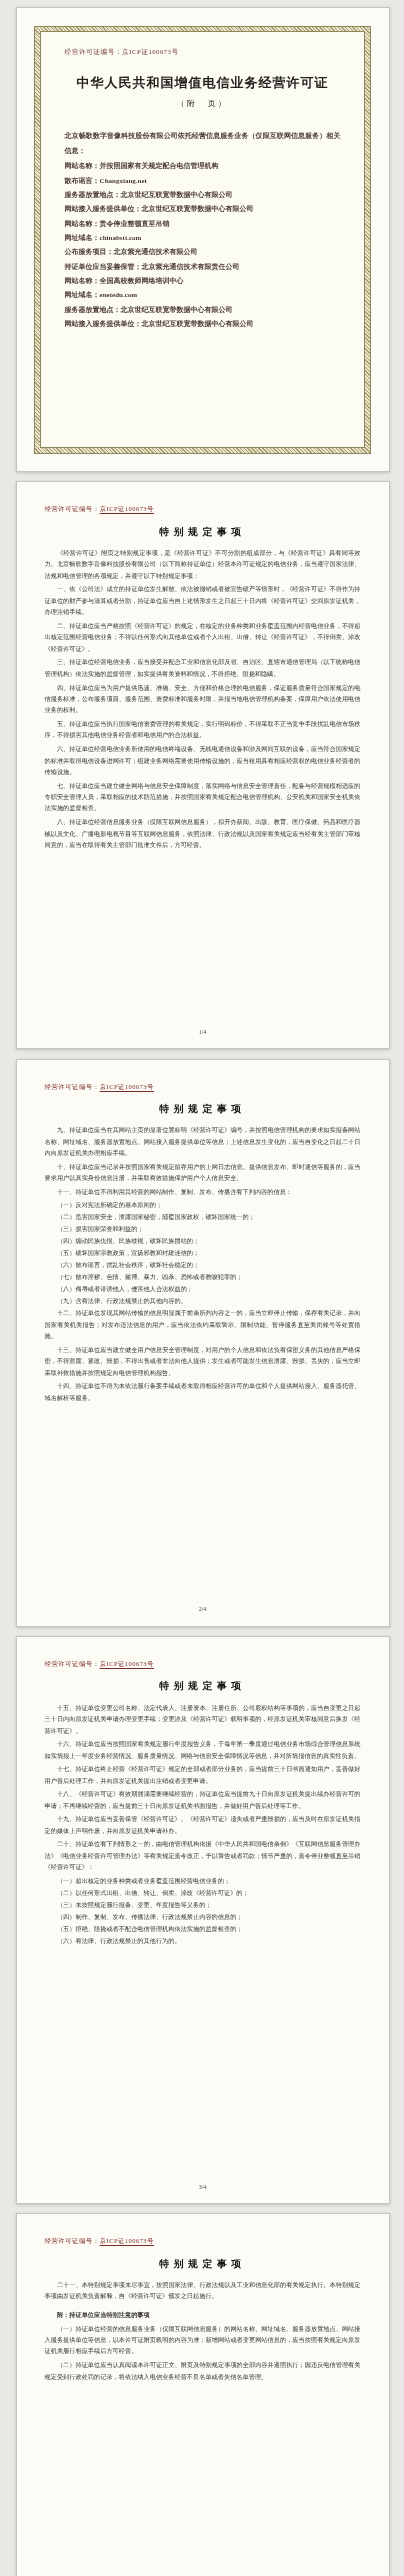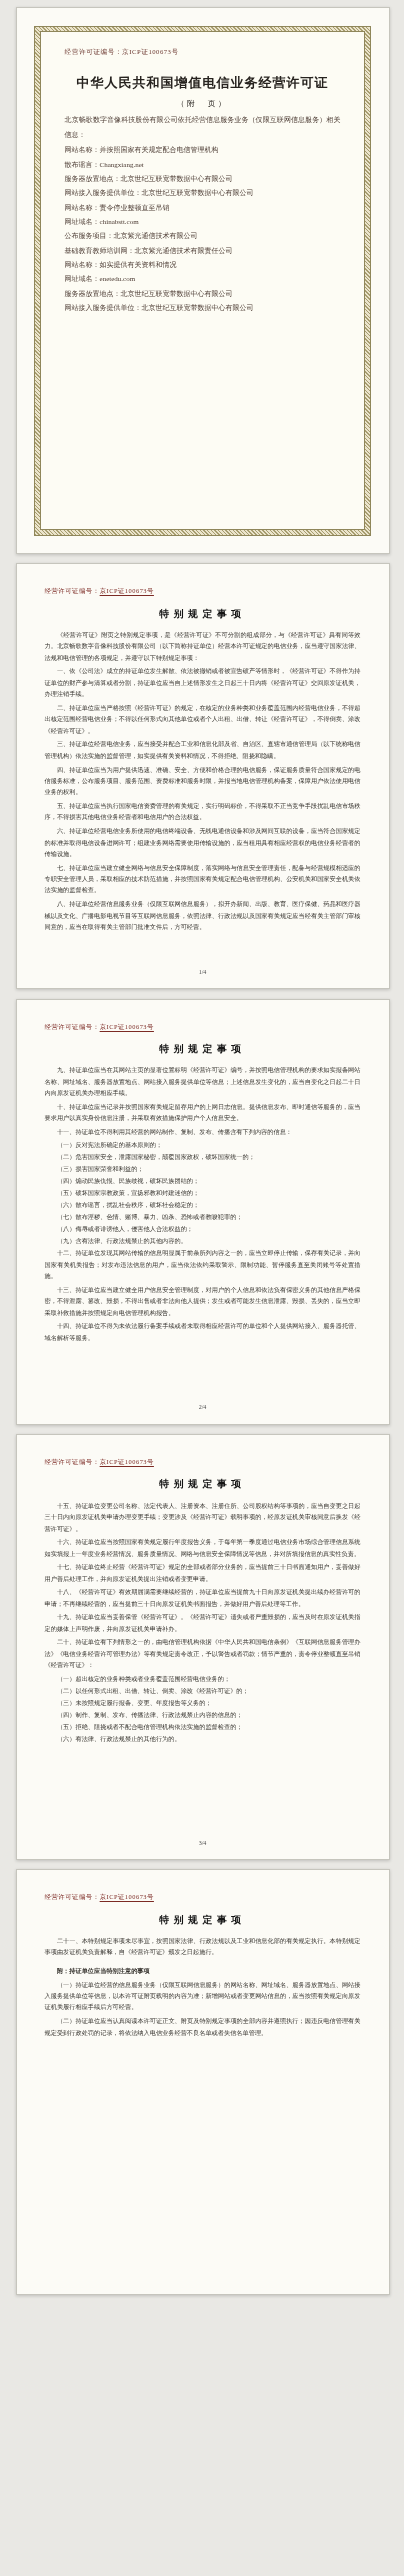--- a/index.html
+++ b/index.html
@@ -17,21 +17,21 @@
     width: 374px;
     margin: 0 auto 9.3px;
     background: #fcfbf6;
     border: 0.5px solid #c6c5bd;
     box-shadow: 0 1px 3.1px rgba(0,0,0,0.18);
     box-sizing: border-box;
     position: relative;
   }
 
   
-  .cert-page { height: 547px; padding: 17.5px; }
+  .cert-page { height: 465px; padding: 17.5px; }
   .cert-band {
     height: 100%;
     box-sizing: border-box;
     border: 0.5px solid #8f865a;
     padding: 4.6px;
     background: repeating-linear-gradient(45deg, #a79d6f 0 1px, #ebe4cc 1px 2.6px);
   }
   .cert-inner {
     height: 100%;
     box-sizing: border-box;
@@ -50,30 +50,31 @@
   }
   .cert-subtitle {
     text-align: center;
     font-size: 7.7px;
     margin-top: 7.2px;
     letter-spacing: 2.6px;
     color: #27231f;
     font-weight: normal;
   }
   .cert-body {
-    margin-top: 4px;
+    margin-top: 20px;
     font-size: 7px;
     line-height: 2.05;
     color: #4c3b33;
+    font-weight: bold;
   }
   .cert-intro { margin: 0 0 1px; text-align: justify; }
   .cert-fields .line { white-space: normal; }
 
   
-  .prov-page { height: 426px; padding: 23px 28px 33px; }
+  .prov-page { height: 568px; padding: 23px 28px 33px; }
   .prov-header { font-size: 6.4px; color: #7c2a24; letter-spacing: 0.5px; }
   .prov-header .lic-num { text-decoration: underline; text-underline-offset: 1.5px; }
   .prov-title {
     text-align: center;
     font-size: 9.8px;
     font-weight: bold;
     letter-spacing: 4.6px;
     color: #141414;
     margin: 11.3px 0 8.2px;
   }
@@ -112,22 +113,22 @@
         <div class="cert-body">
           <p class="cert-intro">北京畅歌数字音像科技股份有限公司依托经营信息服务业务（仅限互联网信息服务）相关信息：</p>
           <div class="cert-fields">
               <div class="line">网站名称：并按照国家有关规定配合电信管理机构</div>
               <div class="line">散布谣言：Changxiang.net</div>
               <div class="line">服务器放置地点：北京世纪互联宽带数据中心有限公司</div>
               <div class="line">网站接入服务提供单位：北京世纪互联宽带数据中心有限公司</div>
               <div class="line">网站名称：责令停业整顿直至吊销</div>
               <div class="line">网址域名：chinabstt.com</div>
               <div class="line">公布服务项目：北京紫光通信技术有限公司</div>
-              <div class="line">基础教育教师培训网：北京紫光通信技术有限责任公司</div>
-              <div class="line">网站名称：如实提供有关资料和情况</div>
+              <div class="line">持证单位应当妥善保管：北京紫光通信技术有限责任公司</div>
+              <div class="line">网站名称：全国高校教师网络培训中心</div>
               <div class="line">网址域名：enetedu.com</div>
               <div class="line">服务器放置地点：北京世纪互联宽带数据中心有限公司</div>
               <div class="line">网站接入服务提供单位：北京世纪互联宽带数据中心有限公司</div>
             </div>
         </div>
       </div>
     </div>
   </div>
 
   <div class="page prov-page">

